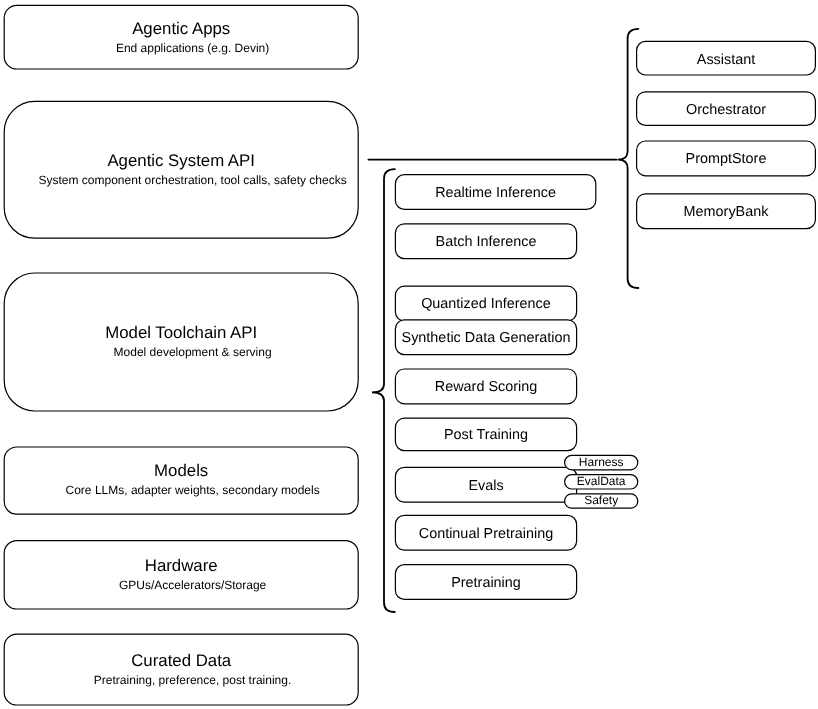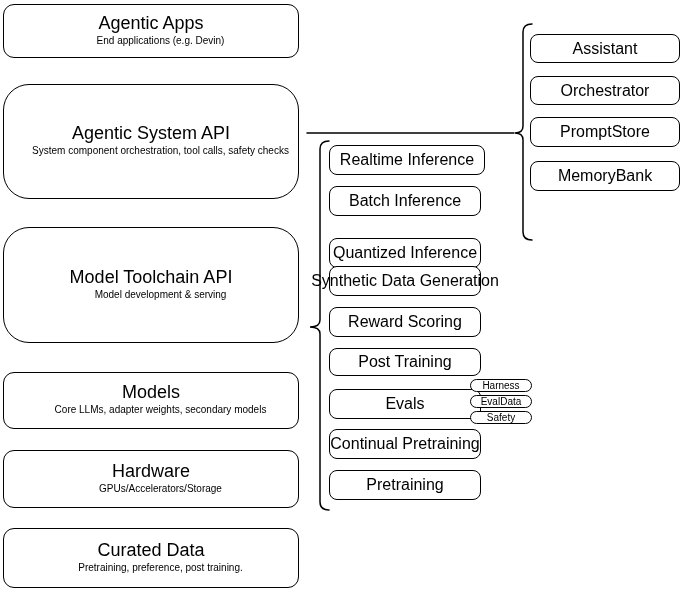--- a/index.html
+++ b/index.html
@@ -29,33 +29,33 @@
     border: 1.5px solid #000000;
     display: flex;
     flex-direction: column;
     align-items: center;
     justify-content: center;
     text-align: center;
     z-index: 2;
     color: #000000;
   }
   .box .title {
-    font-size: 18px;
+    font-size: 14px;
     line-height: 15px;
     white-space: nowrap;
   }
   .box .subtitle {
     font-size: 10px;
     line-height: 12px;
     margin-top: 4px;
     white-space: nowrap;
     margin-left: 19px;
   }
   .box .label {
-    font-size: 16px;
+    font-size: 12px;
     line-height: 14px;
     white-space: nowrap;
   }
   .pill {
     position: absolute;
     box-sizing: border-box;
     background: #ffffff;
     border: 1.5px solid #000000;
     border-radius: 7px;
     display: flex;
@@ -105,21 +105,21 @@
   <div class="box" style="left:3px; top:450px; width:296px; height:58px; border-radius:11px;">
     <div class="title">Hardware</div>
     <div class="subtitle">GPUs/Accelerators/Storage</div>
   </div>
 
   <div class="box" style="left:3px; top:528px; width:296px; height:60px; border-radius:11px;">
     <div class="title">Curated Data</div>
     <div class="subtitle">Pretraining, preference, post training.</div>
   </div>
 
-  <div class="box" style="left:329px; top:145px; width:156px; height:30px; border-radius:8px;">
+  <div class="box" style="left:329px; top:145px; width:168px; height:30px; border-radius:8px;">
     <div class="label">Realtime Inference</div>
   </div>
   <div class="box" style="left:329px; top:186px; width:152px; height:30px; border-radius:8px;">
     <div class="label">Batch Inference</div>
   </div>
   <div class="box" style="left:329px; top:238px; width:152px; height:30px; border-radius:8px;">
     <div class="label">Quantized Inference</div>
   </div>
   <div class="box" style="left:329px; top:266px; width:152px; height:30px; border-radius:8px;">
     <div class="label">Synthetic Data Generation</div>

